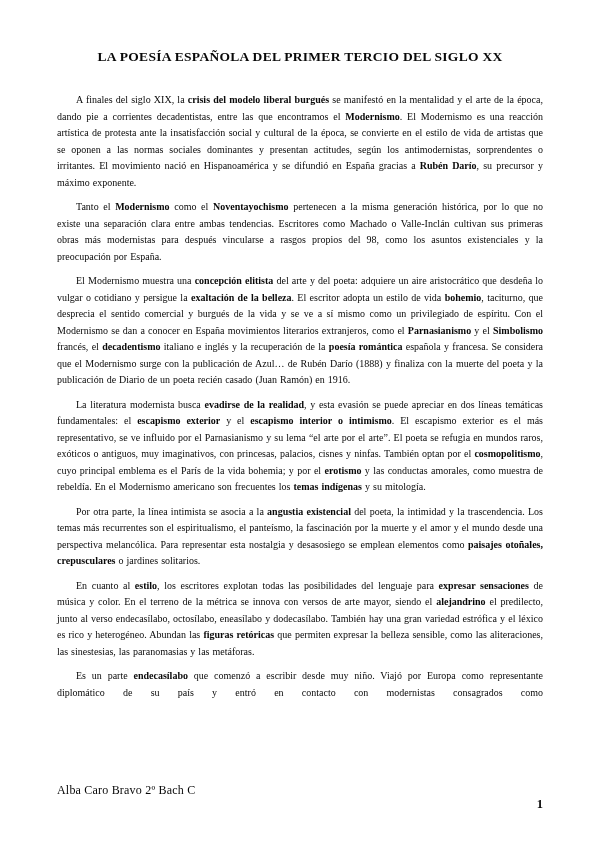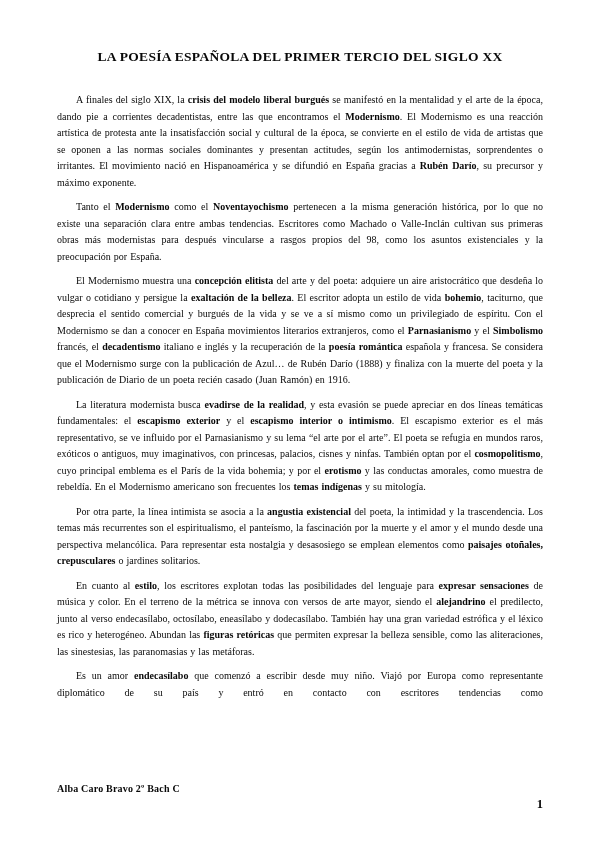--- a/index.html
+++ b/index.html
@@ -43,22 +43,22 @@
     margin: 5px 0 9px 0;
     padding-left: 19px;
     letter-spacing: 0.2px;
   }
   .b { font-weight: bold; }
   .u { }
   .footer-author {
     position: absolute;
     left: 57px;
     top: 783px;
-    font-size: 10px;
-    font-weight: bold;
+    font-size: 12px;
+    font-weight: normal;
     letter-spacing: 0.2px;
   }
   .page-number {
     position: absolute;
     right: 57px;
     top: 797px;
     font-size: 12.5px;
     font-weight: bold;
   }
 </style>
@@ -76,20 +76,20 @@
 
     <p class="para"><span>El Modernismo muestra una </span><span class="b">concepción elitista</span><span> del arte y del poeta: adquiere un aire aristocrático que desdeña lo vulgar o cotidiano y persigue la </span><span class="b">exaltación de la belleza</span><span>. El escritor adopta un estilo de vida </span><span class="b">bohemio</span><span>, taciturno, que desprecia el sentido comercial y burgués de la vida y se ve a sí mismo como un privilegiado de espíritu. Con el Modernismo se dan a conocer en España movimientos literarios extranjeros, como el </span><span class="b">Parnasianismo</span><span> y el </span><span class="b">Simbolismo</span><span> francés, el </span><span class="b">decadentismo</span><span> italiano e inglés y la recuperación de la </span><span class="b">poesía romántica</span><span> española y francesa. Se considera que el Modernismo surge con la publicación de </span><span class="u">Azul…</span><span> de Rubén Darío (1888) y finaliza con la muerte del poeta y la publicación de </span><span class="u">Diario de un poeta recién casado</span><span> (Juan Ramón) en 1916.</span></p>
 
     <p class="para"><span>La literatura modernista busca </span><span class="b">evadirse de la realidad</span><span>, y esta evasión se puede apreciar en dos líneas temáticas fundamentales: el </span><span class="b">escapismo exterior</span><span> y el </span><span class="b">escapismo interior o intimismo</span><span>. El escapismo exterior es el más representativo, se ve influido por el Parnasianismo y su lema “el arte por el arte”. El poeta se refugia en mundos raros, exóticos o antiguos, muy imaginativos, con princesas, palacios, cisnes y ninfas. También optan por el </span><span class="b">cosmopolitismo</span><span>, cuyo principal emblema es el París de la vida bohemia; y por el </span><span class="b">erotismo</span><span> y las conductas amorales, como muestra de rebeldía. En el Modernismo americano son frecuentes los </span><span class="b">temas indígenas</span><span> y su mitología.</span></p>
 
     <p class="para"><span>Por otra parte, la línea intimista se asocia a la </span><span class="b">angustia existencial</span><span> del poeta, la intimidad y la trascendencia. Los temas más recurrentes son el espiritualismo, el panteísmo, la fascinación por la muerte y el amor y el mundo desde una perspectiva melancólica. Para representar esta nostalgia y desasosiego se emplean elementos como </span><span class="b">paisajes otoñales, crepusculares</span><span> o jardines solitarios.</span></p>
 
     <p class="para"><span>En cuanto al </span><span class="b">estilo</span><span>, los escritores explotan todas las posibilidades del lenguaje para </span><span class="b">expresar sensaciones</span><span> de música y color. En el terreno de la métrica se innova con versos de arte mayor, siendo el </span><span class="b">alejandrino</span><span> el predilecto, junto al verso endecasílabo, octosílabo, eneasílabo y dodecasílabo. También hay una gran variedad estrófica y el léxico es rico y heterogéneo. Abundan las </span><span class="b">figuras retóricas</span><span> que permiten expresar la belleza sensible, como las aliteraciones, las sinestesias, las paranomasias y las metáforas.</span></p>
 
 
-    <p class="para force-justify-last"><span>Es un amor </span><span class="b">endecasílabo</span><span> que comenzó a escribir desde muy niño. Viajó por Europa como representante diplomático de su país y entró en contacto con escritores tendencias como</span></p>
+    <p class="para force-justify-last"><span>Es un parte </span><span class="b">endecasílabo</span><span> que comenzó a escribir desde muy niño. Viajó por Europa como representante diplomático de su país y entró en contacto con modernistas consagrados como</span></p>
   </div>
 
   <div class="footer-author">Alba Caro Bravo 2º Bach C</div>
 
   <div class="page-number">1</div>
 
 </div>
 
 </body></html>

